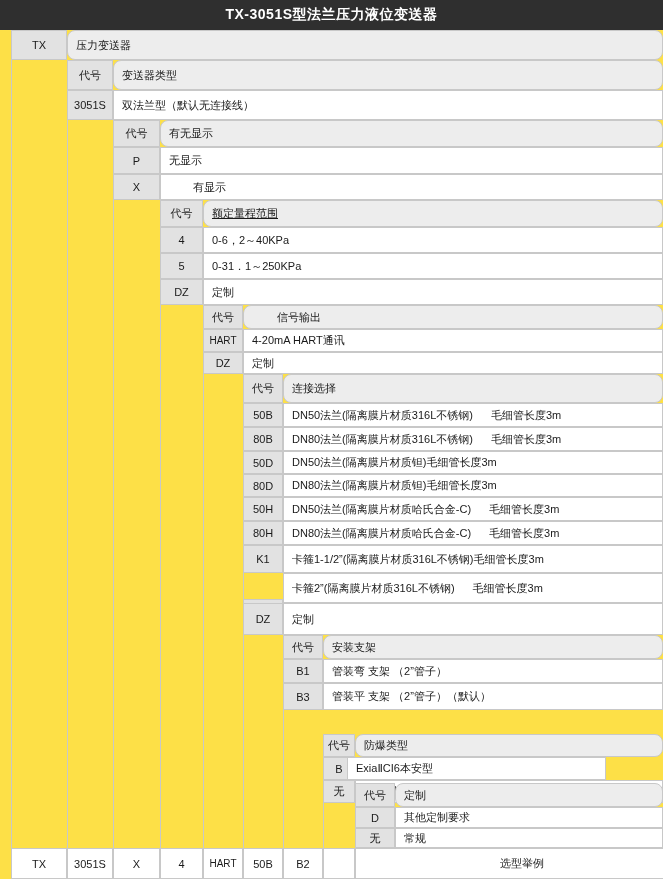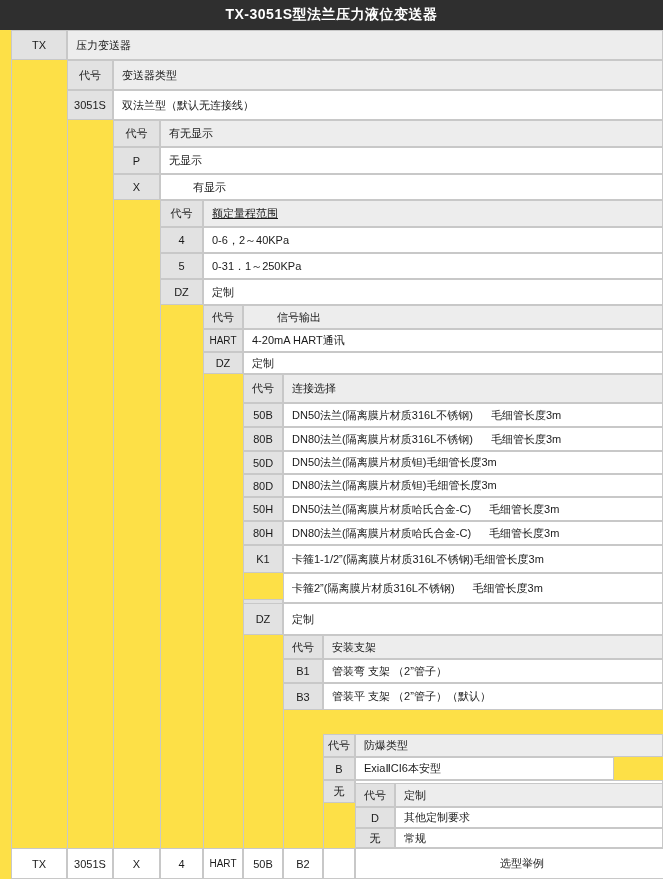--- a/index.html
+++ b/index.html
@@ -44,20 +44,21 @@
   }
   .cell.code {
     background: #e2e2e2;
     justify-content: center;
     padding-left: 0;
     font-size: 11px;
   }
   .cell.header {
     background: #ededed;
     font-weight: normal;
+    border-radius: 8px;
   }
   .cell.headcode {
     background: #e2e2e2;
     justify-content: center;
     padding-left: 0;
   }
   
   .vline {
     position: absolute;
     width: 1px;
@@ -184,21 +185,21 @@
   <div class="cell headcode" style="left:283px; top:635px; width:40px; height:24px;">代号</div>
   <div class="cell header" style="left:323px; top:635px; width:340px; height:24px;">安装支架</div>
   <div class="cell code" style="left:283px; top:659px; width:40px; height:24px;">B1</div>
   <div class="cell" style="left:323px; top:659px; width:340px; height:24px;">管装弯 支架 （2”管子）</div>
   <div class="cell code" style="left:283px; top:683px; width:40px; height:27px;">B3</div>
   <div class="cell" style="left:323px; top:683px; width:340px; height:27px;">管装平 支架 （2”管子）（默认）</div>
 
   <div class="cell headcode" style="left:323px; top:734px; width:32px; height:23px;">代号</div>
   <div class="cell header" style="left:355px; top:734px; width:308px; height:23px;">防爆类型</div>
   <div class="cell code" style="left:323px; top:757px; width:32px; height:23px;">B</div>
-  <div class="cell" style="left:355px; top:757px; width:259px; height:23px;">ExiaⅡCI6本安型</div>
+  <div class="cell" style="left:347px; top:757px; width:259px; height:23px;">ExiaⅡCI6本安型</div>
   <div class="cell code" style="left:323px; top:780px; width:32px; height:23px;">无</div>
   <div class="cell" style="left:355px; top:780px; width:308px; height:23px;">标准型（无防爆）</div>
 
   <div class="cell headcode" style="left:355px; top:783px; width:40px; height:24px;">代号</div>
   <div class="cell header" style="left:395px; top:783px; width:268px; height:24px;">定制</div>
   <div class="cell code" style="left:355px; top:807px; width:40px; height:21px;">D</div>
   <div class="cell" style="left:395px; top:807px; width:268px; height:21px;">其他定制要求</div>
   <div class="cell code" style="left:355px; top:828px; width:40px; height:20px;">无</div>
   <div class="cell" style="left:395px; top:828px; width:268px; height:20px;">常规</div>
 

